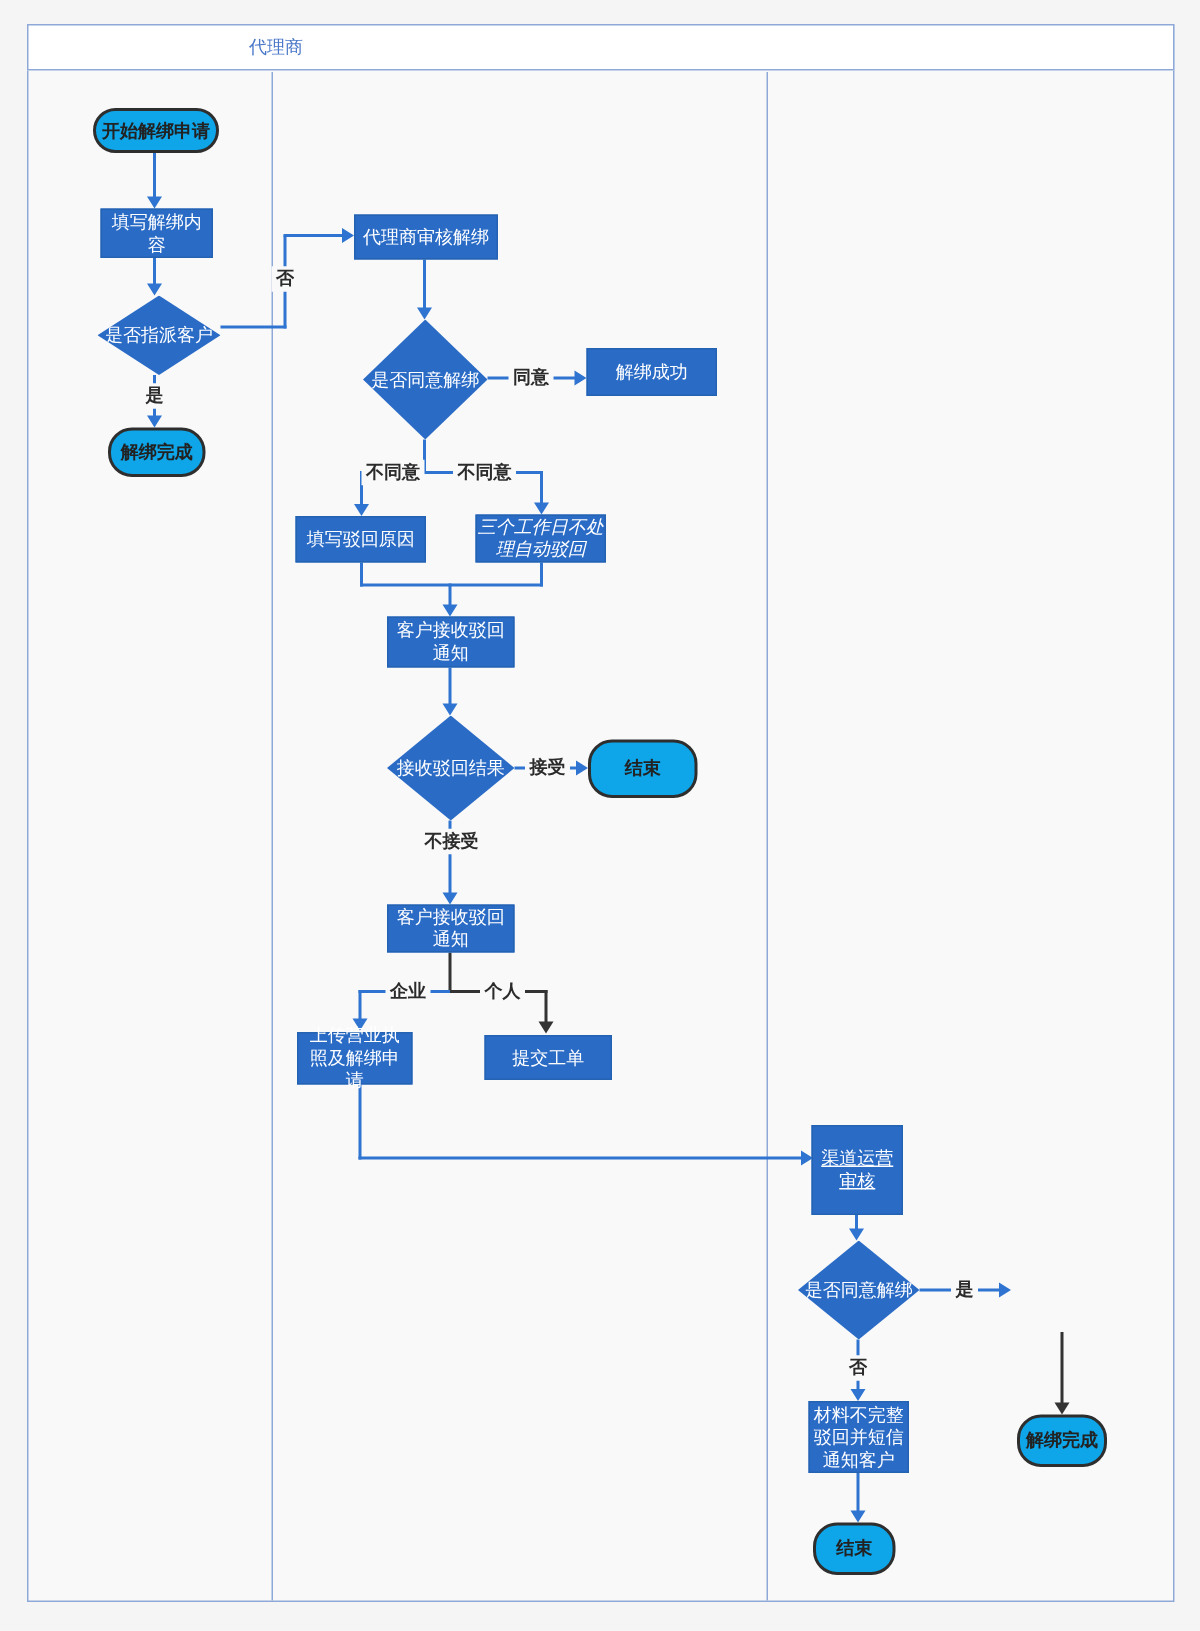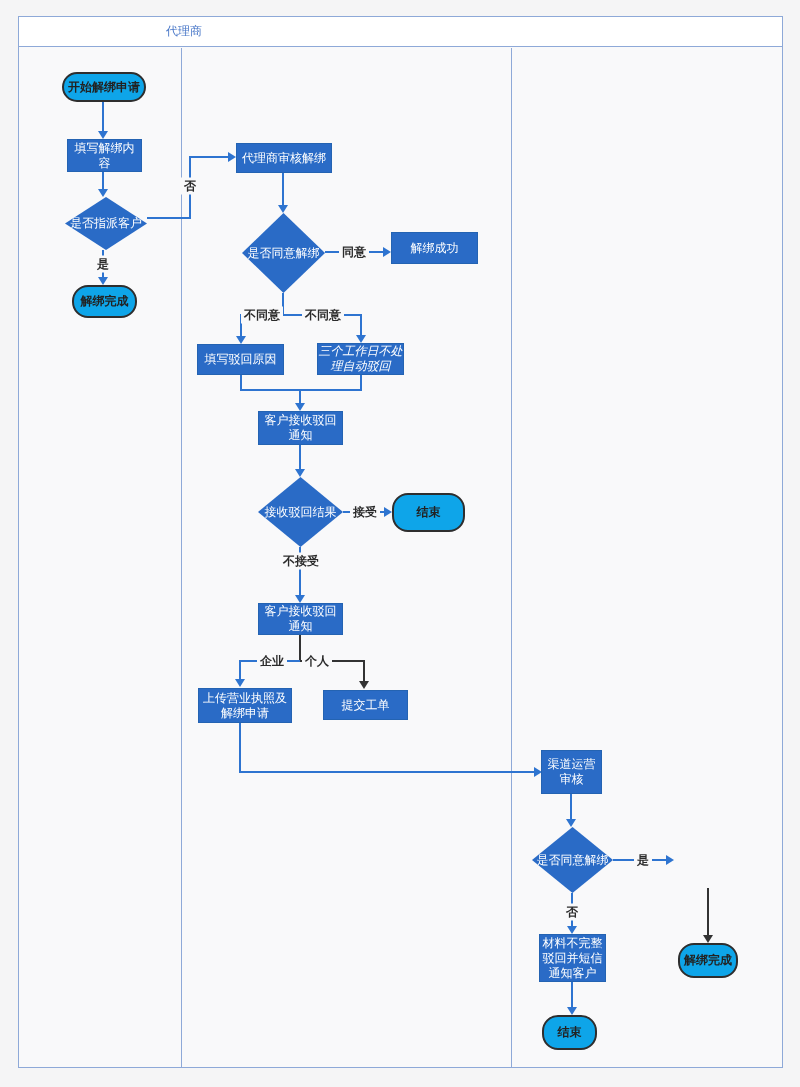--- a/index.html
+++ b/index.html
@@ -155,40 +155,40 @@
   <div class="ar ar-d" style="left:567px;top:1007px;"></div>
 
   <span class="elabel" style="left:190px;top:186px;">否</span>
   <span class="elabel" style="left:103px;top:264px;">是</span>
   <span class="elabel" style="left:354px;top:252px;">同意</span>
   <span class="elabel" style="left:262px;top:315px;">不同意</span>
   <span class="elabel" style="left:323px;top:315px;">不同意</span>
   <span class="elabel" style="left:365px;top:512px;">接受</span>
   <span class="elabel" style="left:301px;top:561px;">不接受</span>
   <span class="elabel" style="left:272px;top:661px;">企业</span>
-  <span class="elabel" style="left:317px;top:661px;">个人</span>
+  <span class="elabel" style="left:335px;top:661px;">个人</span>
   <span class="elabel" style="left:643px;top:860px;">是</span>
   <span class="elabel" style="left:572px;top:912px;">否</span>
 
   <div class="node term" style="left:62px;top:72px;width:84px;height:30px;">开始解绑申请</div>
   <div class="node rect" style="left:67px;top:139px;width:75px;height:33px;padding:2px;">填写解绑内容</div>
   <div class="node diamond" style="left:65px;top:197px;width:82px;height:53px;">是否指派客户</div>
   <div class="node term" style="left:72px;top:285px;width:65px;height:33px;">解绑完成</div>
 
   <div class="node rect" style="left:236px;top:143px;width:96px;height:30px;">代理商审核解绑</div>
   <div class="node diamond" style="left:242px;top:213px;width:83px;height:80px;">是否同意解绑</div>
   <div class="node rect" style="left:391px;top:232px;width:87px;height:32px;">解绑成功</div>
   <div class="node rect" style="left:197px;top:344px;width:87px;height:31px;">填写驳回原因</div>
   <div class="node rect" style="left:317px;top:343px;width:87px;height:32px;font-style:italic;">三个工作日不处理自动驳回</div>
   <div class="node rect" style="left:258px;top:411px;width:85px;height:34px;padding:2px 4px;">客户接收驳回通知</div>
   <div class="node diamond" style="left:258px;top:477px;width:85px;height:70px;">接收驳回结果</div>
   <div class="node term" style="left:392px;top:493px;width:73px;height:39px;">结束</div>
   <div class="node rect" style="left:258px;top:603px;width:85px;height:32px;padding:2px 4px;">客户接收驳回通知</div>
-  <div class="node rect" style="left:198px;top:688px;width:94px;height:35px;padding:2px 4px;">上传营业执照及解绑申请</div>
+  <div class="node rect" style="left:198px;top:688px;width:77px;height:35px;padding:2px 4px;">上传营业执照及解绑申请</div>
   <div class="node rect" style="left:323px;top:690px;width:85px;height:30px;">提交工单</div>
 
-  <div class="node rect" style="left:541px;top:750px;width:61px;height:44px;padding:2px;">渠道运营审核</div>
+  <div class="node rect" style="left:541px;top:750px;width:61px;height:60px;padding:2px;text-decoration:underline;">渠道运营审核</div>
   <div class="node diamond" style="left:532px;top:827px;width:81px;height:66px;">是否同意解绑</div>
   <div class="node rect" style="left:539px;top:934px;width:67px;height:48px;padding:2px;">材料不完整驳回并短信通知客户</div>
   <div class="node term" style="left:678px;top:943px;width:60px;height:35px;">解绑完成</div>
   <div class="node term" style="left:542px;top:1015px;width:55px;height:35px;">结束</div>
 
 </div>
 
 </body></html>

